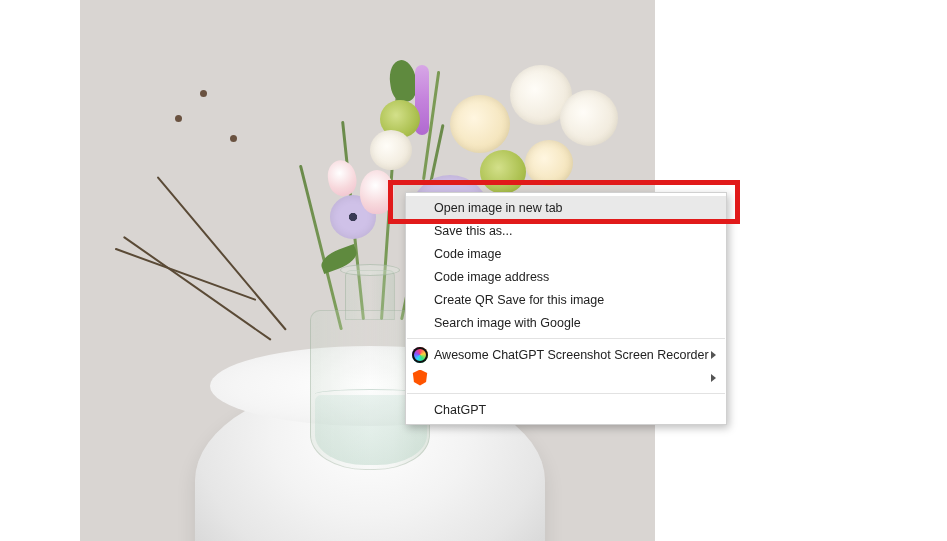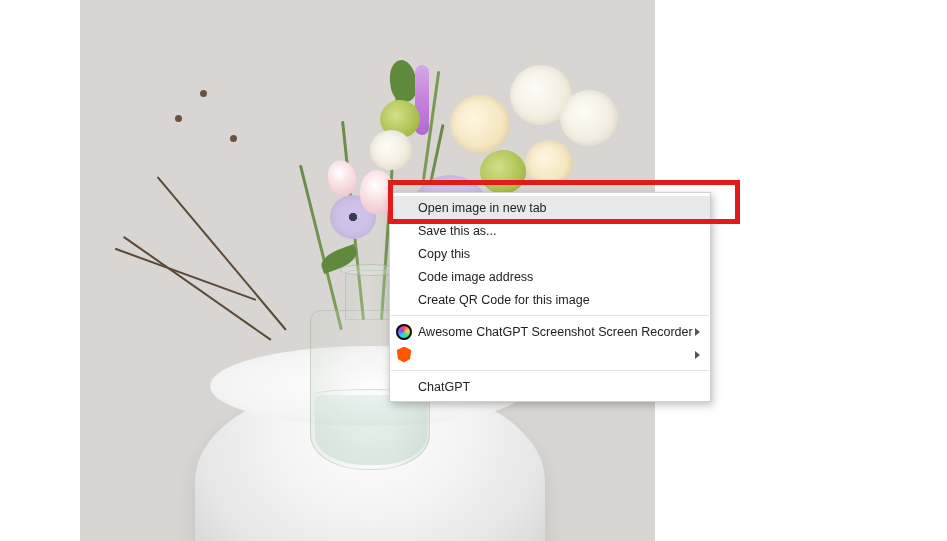--- a/index.html
+++ b/index.html
@@ -127,21 +127,21 @@
       position: absolute; background: #5f8a3e; border-radius: 60% 0 60% 0;
     }
     .twig {
       position: absolute; width:2px; background:#5a4a36; transform-origin: bottom center; border-radius:2px;
     }
     .bud { position:absolute; width:7px; height:7px; background:#6a5240; border-radius:50%; }
 
     
     .context-menu {
       position: absolute;
-      left: 389px;
+      left: 405px;
       top: 192px;
       width: 322px;
       background: #ffffff;
       border: 1px solid #d0d0d0;
       box-shadow: 2px 3px 8px rgba(0,0,0,0.25);
       padding: 3px 0;
       z-index: 10;
     }
     .menu-item {
       display: flex;
@@ -250,27 +250,30 @@
 </div>
 
 <div class="context-menu">
   <div class="menu-item hover">
     <span class="label">Open image in new tab</span>
   </div>
   <div class="menu-item">
     <span class="label">Save this as...</span>
   </div>
   <div class="menu-item">
-    <span class="label">Copy this</span>
+    <span class="label">Code image</span>
   </div>
   <div class="menu-item">
     <span class="label">Code image address</span>
   </div>
   <div class="menu-item">
-    <span class="label">Create QR Code for this image</span>
+    <span class="label">Create QR Save for this image</span>
+  </div>
+  <div class="menu-item">
+    <span class="label">Search image with Google</span>
   </div>
 
   <div class="menu-sep"></div>
 
   <div class="menu-item">
     <span class="menu-icon icon-awesome"></span>
     <span class="label">Awesome ChatGPT Screenshot  Screen Recorder</span>
     <span class="submenu-arrow"></span>
   </div>
   <div class="menu-item">

